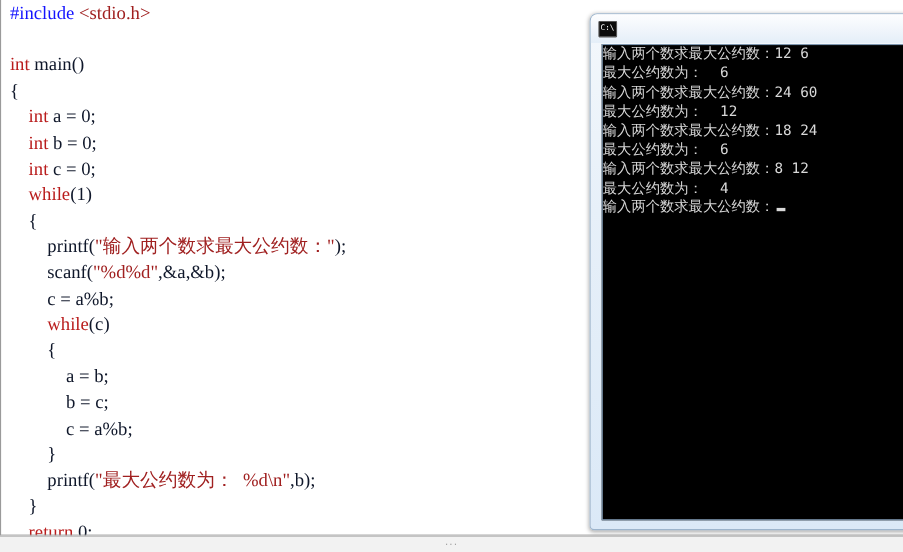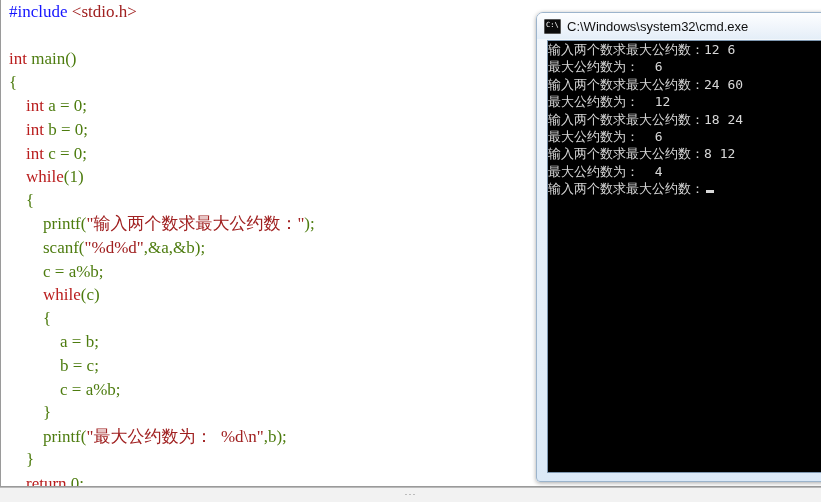--- a/index.html
+++ b/index.html
@@ -27,21 +27,21 @@
     font-size:17px;
     line-height:23.6px;
     white-space:pre;
     color:#000000;
   }
   .code-line{ height:23.6px; white-space:pre; }
   .kw{ color:#b91c1c; }
   .str{ color:#a02020; }
   .pp{ color:#1414ff; }
   .inc{ color:#a02020; }
-  .plain{ color:#4d7c0f; }
+  .plain{ color:#0f172a; }
 
   
   #editor-bottom-border{
     position:absolute;
     left:0; top:486px;
     width:821px; height:1px;
     background:#9a9a9a;
   }
   #page-strip{
     position:absolute;
@@ -141,20 +141,19 @@
   <div id="code-block"><div class="code-line"><span class="pp">#include </span><span class="inc">&lt;stdio.h&gt;</span></div><div class="code-line">&nbsp;</div><div class="code-line"><span class="kw">int</span><span class="plain"> main()</span></div><div class="code-line"><span class="plain">{</span></div><div class="code-line"><span class="plain">    </span><span class="kw">int</span><span class="plain"> a = 0;</span></div><div class="code-line"><span class="plain">    </span><span class="kw">int</span><span class="plain"> b = 0;</span></div><div class="code-line"><span class="plain">    </span><span class="kw">int</span><span class="plain"> c = 0;</span></div><div class="code-line"><span class="plain">    </span><span class="kw">while</span><span class="plain">(1)</span></div><div class="code-line"><span class="plain">    {</span></div><div class="code-line"><span class="plain">        printf(</span><span class="str">"输入两个数求最大公约数："</span><span class="plain">);</span></div><div class="code-line"><span class="plain">        scanf(</span><span class="str">"%d%d"</span><span class="plain">,&amp;a,&amp;b);</span></div><div class="code-line"><span class="plain">        c = a%b;</span></div><div class="code-line"><span class="plain">        </span><span class="kw">while</span><span class="plain">(c)</span></div><div class="code-line"><span class="plain">        {</span></div><div class="code-line"><span class="plain">            a = b;</span></div><div class="code-line"><span class="plain">            b = c;</span></div><div class="code-line"><span class="plain">            c = a%b;</span></div><div class="code-line"><span class="plain">        }</span></div><div class="code-line"><span class="plain">        printf(</span><span class="str">"最大公约数为：  %d\n"</span><span class="plain">,b);</span></div><div class="code-line"><span class="plain">    }</span></div><div class="code-line"><span class="plain">    </span><span class="kw">return</span><span class="plain"> 0;</span></div><div class="code-line"><span class="plain">}</span></div></div>
 </div>
 <div id="editor-bottom-border"></div>
 <div id="page-strip"></div>
 <div id="grip-dots">···</div>
 
 <div id="console-window">
 
   <div id="console-titlebar">
     <span id="cmd-icon"></span>
-    <span id="console-title-text">C:\Windows\system32\cmd.exe</span>
   </div>
 
   <div id="console-client">
     <div id="console-text"><div class="con-line">输入两个数求最大公约数：12 6</div><div class="con-line">最大公约数为：  6</div><div class="con-line">输入两个数求最大公约数：24 60</div><div class="con-line">最大公约数为：  12</div><div class="con-line">输入两个数求最大公约数：18 24</div><div class="con-line">最大公约数为：  6</div><div class="con-line">输入两个数求最大公约数：8 12</div><div class="con-line">最大公约数为：  4</div><div class="con-line"><span>输入两个数求最大公约数：</span><span class="cursor-block"></span></div></div>
   </div>
 
 </div>
 
 </body></html>

